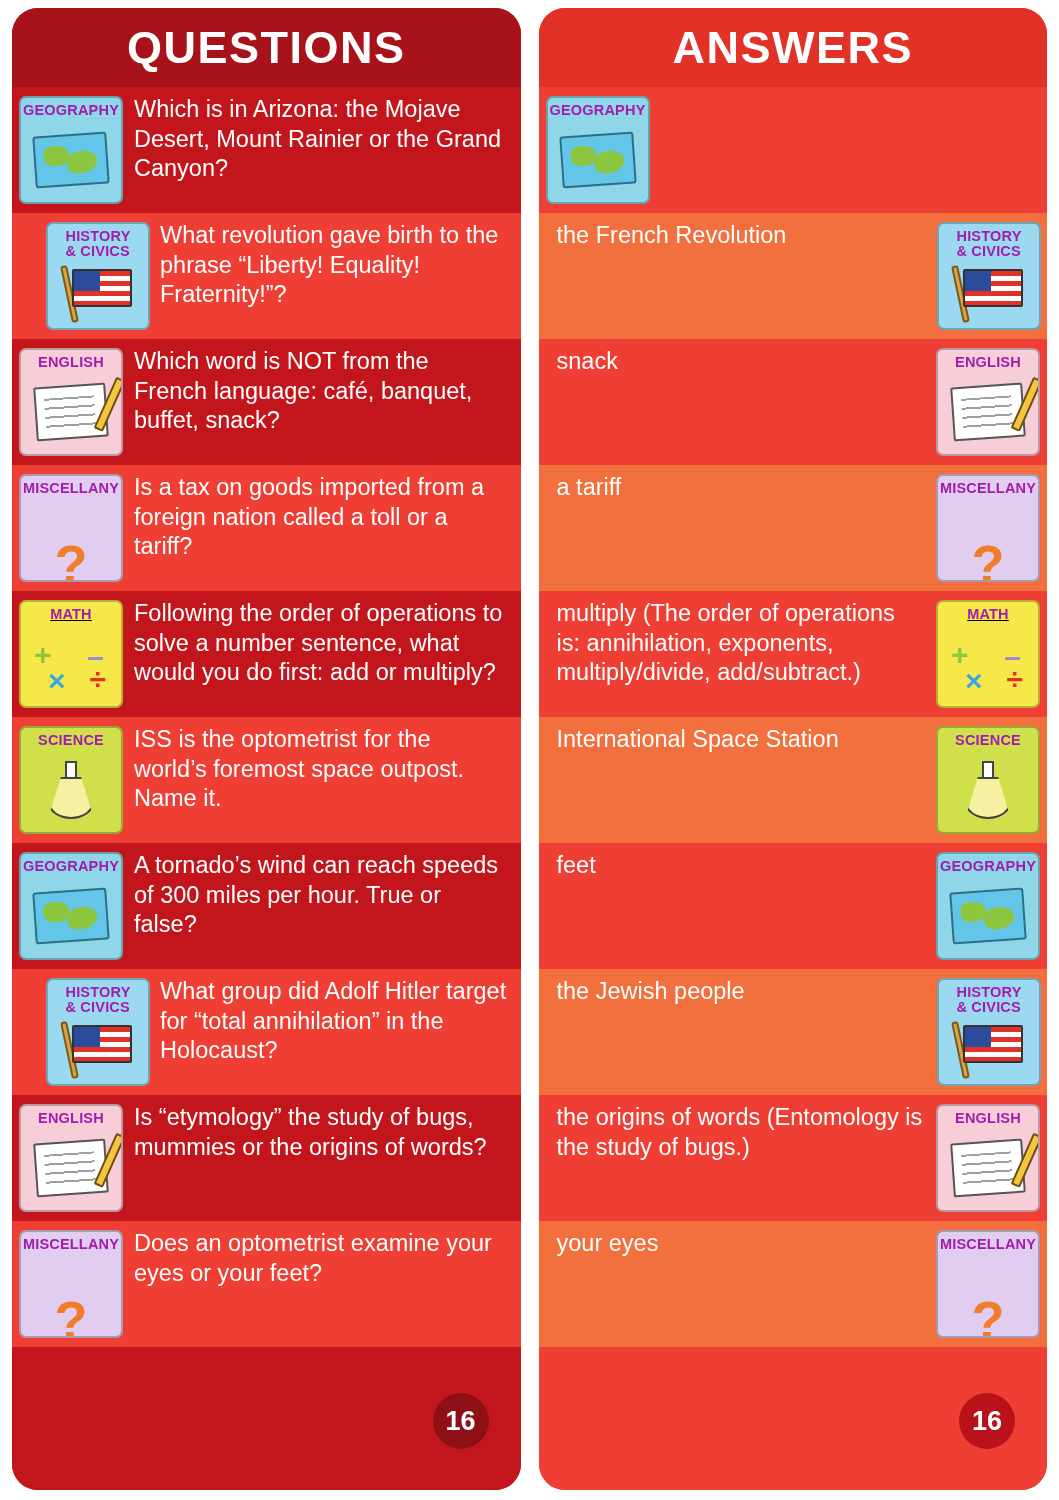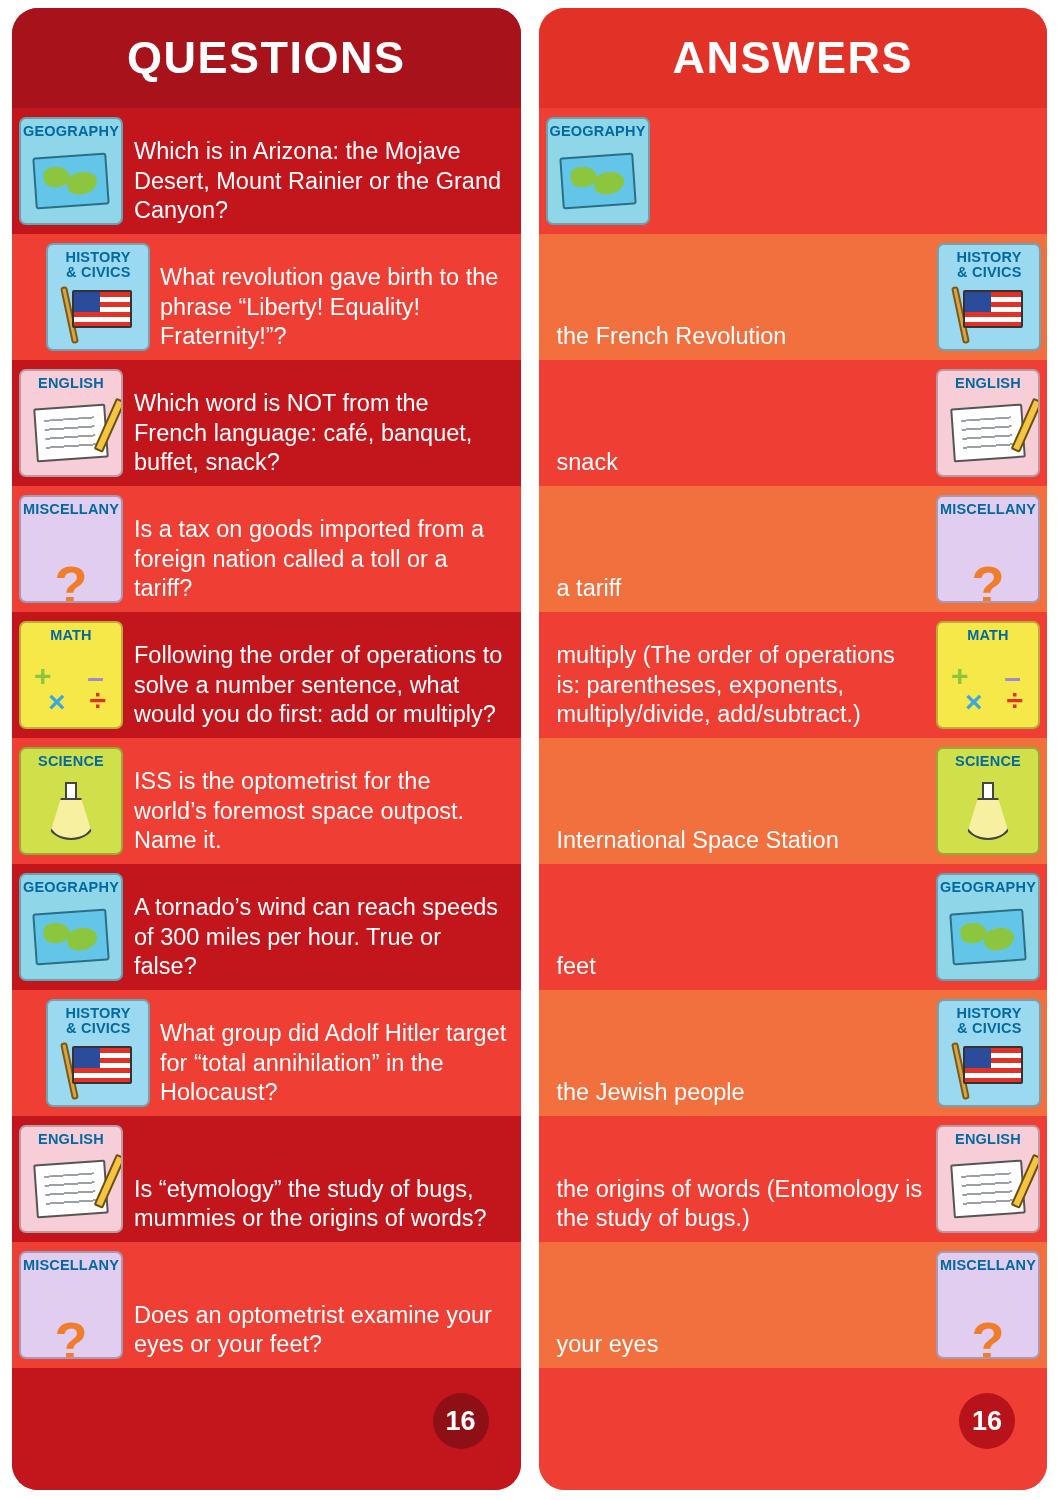--- a/index.html
+++ b/index.html
@@ -20,21 +20,21 @@
     border-radius: 26px;
     overflow: hidden;
     position: relative;
     display: flex;
     flex-direction: column;
   }
   .card-questions { background: #c3161c; }
   .card-answers   { background: #ef3e33; }
 
   .card-header {
-    height: 100px;
+    height: 79px;
     display: flex;
     align-items: center;
     justify-content: center;
     flex: 0 0 auto;
     text-align: center;
   }
   .card-questions .card-header { background: #a8121a; }
   .card-answers   .card-header { background: #e23127; }
   .card-header h1 {
     color: #ffffff;
@@ -61,21 +61,21 @@
   .badge-cell {
     flex: 0 0 118px;
     display: flex;
     align-items: center;
     justify-content: center;
     padding: 6px;
   }
   .text-cell {
     flex: 1 1 auto;
     display: flex;
-    align-items: flex-end;
+    align-items: flex-start;
     padding: 8px 14px 8px 4px;
   }
   .ans .text-cell { padding: 8px 6px 8px 18px; }
 
   .qtext, .atext {
     color: #ffffff;
     font-size: 23.5px;
     line-height: 1.26;
     font-family: "Liberation Sans", sans-serif;
   }
@@ -90,38 +90,38 @@
     flex-direction: column;
     align-items: center;
     padding-top: 5px;
     position: relative;
     overflow: hidden;
   }
   .badge .cat {
     font-size: 14.5px;
     font-weight: bold;
     letter-spacing: .2px;
-    color: #0369a1;
-    text-align: right;
+    color: #a21caf;
+    text-align: left;
     line-height: 1.05;
     font-family: "Liberation Sans", sans-serif;
   }
   .badge .art {
     flex: 1 1 auto;
     width: 100%;
     display: flex;
     align-items: center;
     justify-content: center;
   }
 
   .b-geography { background: #8fd6e8; }
   .b-history   { background: #9ad9ef; margin-left: 28px; }
   .b-english   { background: #f7cdd8; }
   .b-miscellany{ background: #e0cdef; gap: 44px; }
-  .b-math      { background: #f7e84a; }
+  .b-math      { background: #f7e84a; text-decoration: underline; }
   .b-science   { background: #cfe04a; }
 
   
   .map {
     width: 74px; height: 52px; background: #63c6e8;
     border: 2px solid #2b6e86; border-radius: 3px;
     position: relative; transform: rotate(-4deg);
   }
   .map:before {
     content:""; position:absolute; left:8px; top:9px; width:26px; height:20px;
@@ -409,21 +409,21 @@
             <div class="badge b-miscellany">
               <div class="cat">MISCELLANY</div>
               <div class="art">
                 <span class="qmark">?</span>
               </div>
             </div>
           </div>
         </div>
         <div class="row alt-a">
           <div class="text-cell">
-            <div class="atext">multiply (The order of operations is: parentheses, exponents, multiply/divide, add/subtract.)</div>
+            <div class="atext">multiply (The order of operations is: annihilation, exponents, multiply/divide, add/subtract.)</div>
           </div>
           <div class="badge-cell">
             <div class="badge b-math">
               <div class="cat">MATH</div>
               <div class="art">
                 <span class="mathart">
                   <span class="m-plus">+</span>
                   <span class="m-minus">–</span>
                   <span class="m-times">×</span>
                   <span class="m-div">÷</span>

